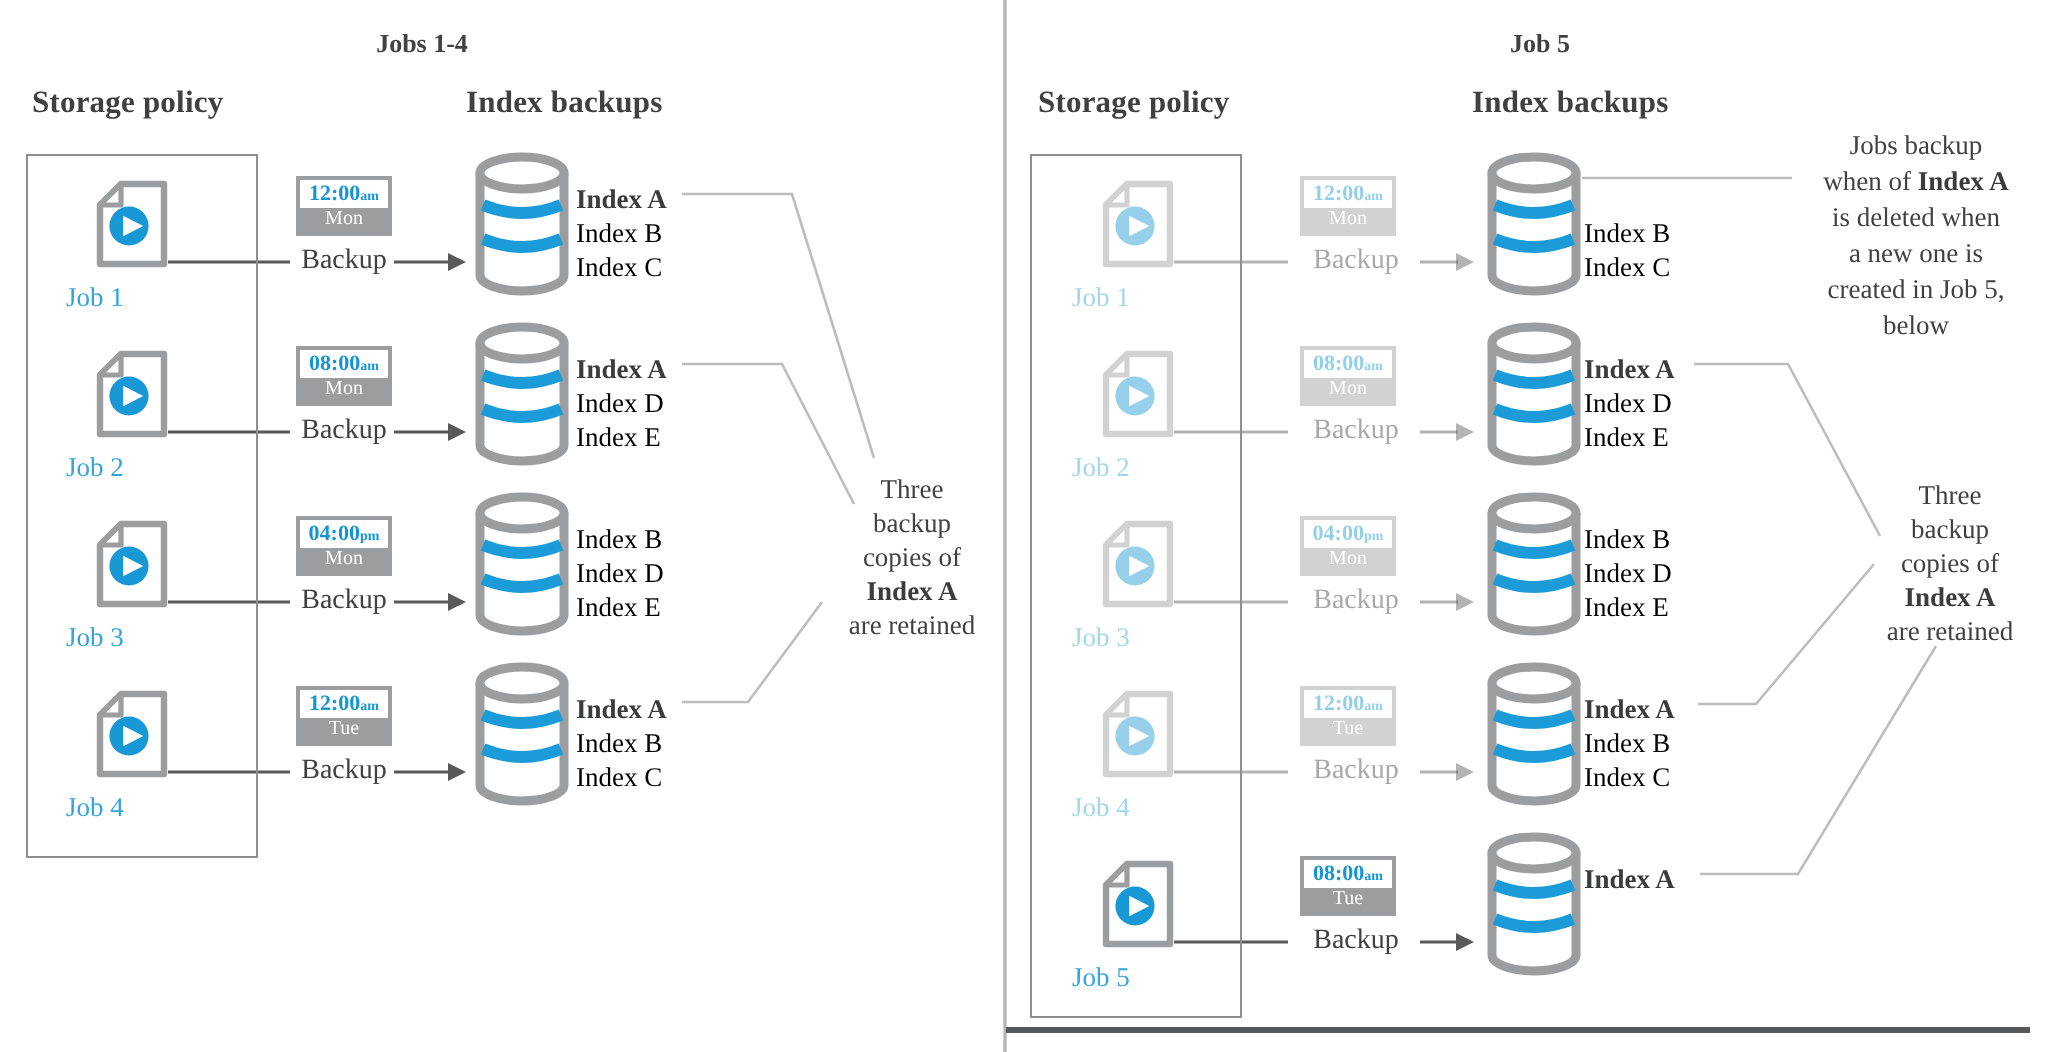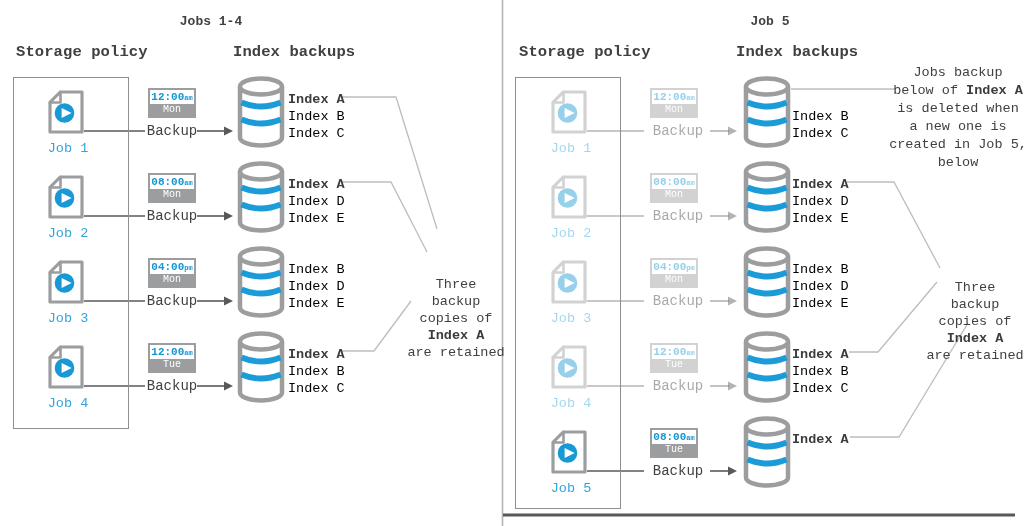--- a/index.html
+++ b/index.html
@@ -1,33 +1,33 @@
 <!DOCTYPE html>
 <html><head>
 <meta charset="utf-8">
 <style>
   html,body{margin:0;padding:0;background:#fff;}
   #canvas{position:relative;width:1024px;height:526px;background:#fff;overflow:hidden;
-          font-family:Liberation Mono, monospace;color:#414042;}
+          font-family:Liberation Serif, serif;color:#414042;}
   .abs{position:absolute;}
   .overlay{position:absolute;left:0;top:0;width:1024px;height:526px;}
   .panel-title{font-size:13px;font-weight:700;text-align:center;width:122px;color:#414042;}
   .col-heading{font-size:15.5px;font-weight:600;color:#3f4041;letter-spacing:.1px;}
   .policy-box{border:1.6px solid #8e8f91;background:transparent;}
-  .job-label{font-size:13.5px;color:#31a5dc;text-align:center;width:70px;}
+  .job-label{font-size:13.5px;color:#31a5dc;text-align:left;width:70px;}
   .backup-label{font-size:14px;color:#414042;text-align:center;}
   .idx{font-size:13.5px;color:#000000;height:17px;line-height:17px;white-space:nowrap;}
   .idx.bold{font-weight:700;color:#3b3c3d;}
   .badge{width:44px;border:2px solid #9c9d9f;background:#fff;}
   .badge .btime{height:14px;line-height:14px;text-align:center;font-size:11px;font-weight:700;color:#1496d2;background:#fff;}
   .badge .btime .mer{font-size:7px;font-weight:700;}
   .badge .bday{height:12px;line-height:12px;text-align:center;font-size:10px;color:#fff;background:#9c9d9f;}
   .ann{font-size:13.5px;text-align:center;color:#414042;}
   .ann .b{font-weight:700;color:#3b3c3d;}
-  .ret{line-height:17px;width:112px;margin-top:40px;}
+  .ret{line-height:17px;width:112px;}
   .del{line-height:18px;width:144px;}
   .faded{opacity:.45;}
   .icon-wrap{line-height:0;}
 </style>
 </head>
 <body>
 
 <div id="canvas">
 
   <svg width="0" height="0" style="position:absolute" aria-hidden="true">
@@ -258,21 +258,21 @@
     <div class="bday">Tue</div>
   </div>
   <div class="abs backup-label" style="left:645px;top:463px;width:66px">Backup</div>
   <div class="abs icon-wrap" style="left:743px;top:416px"><svg width="48" height="72">
         <use href="#sym-cyl"></use>
       </svg></div>
   <div class="abs idx bold" style="left:792px;top:431px">Index A</div>
 
   <div class="abs ann del" style="left:886px;top:64px">
     <div><span>Jobs backup</span></div>
-    <div><span>below of </span><span class="b">Index A</span></div>
+    <div><span>when of </span><span class="b">Index A</span></div>
     <div>is deleted when</div>
     <div>a new one is</div>
     <div>created in Job 5,</div>
     <div>below</div>
   </div>
 
   <div class="abs ann ret" style="left:919px;top:239px">
     <div>Three</div>
     <div>backup</div>
     <div>copies of</div>

